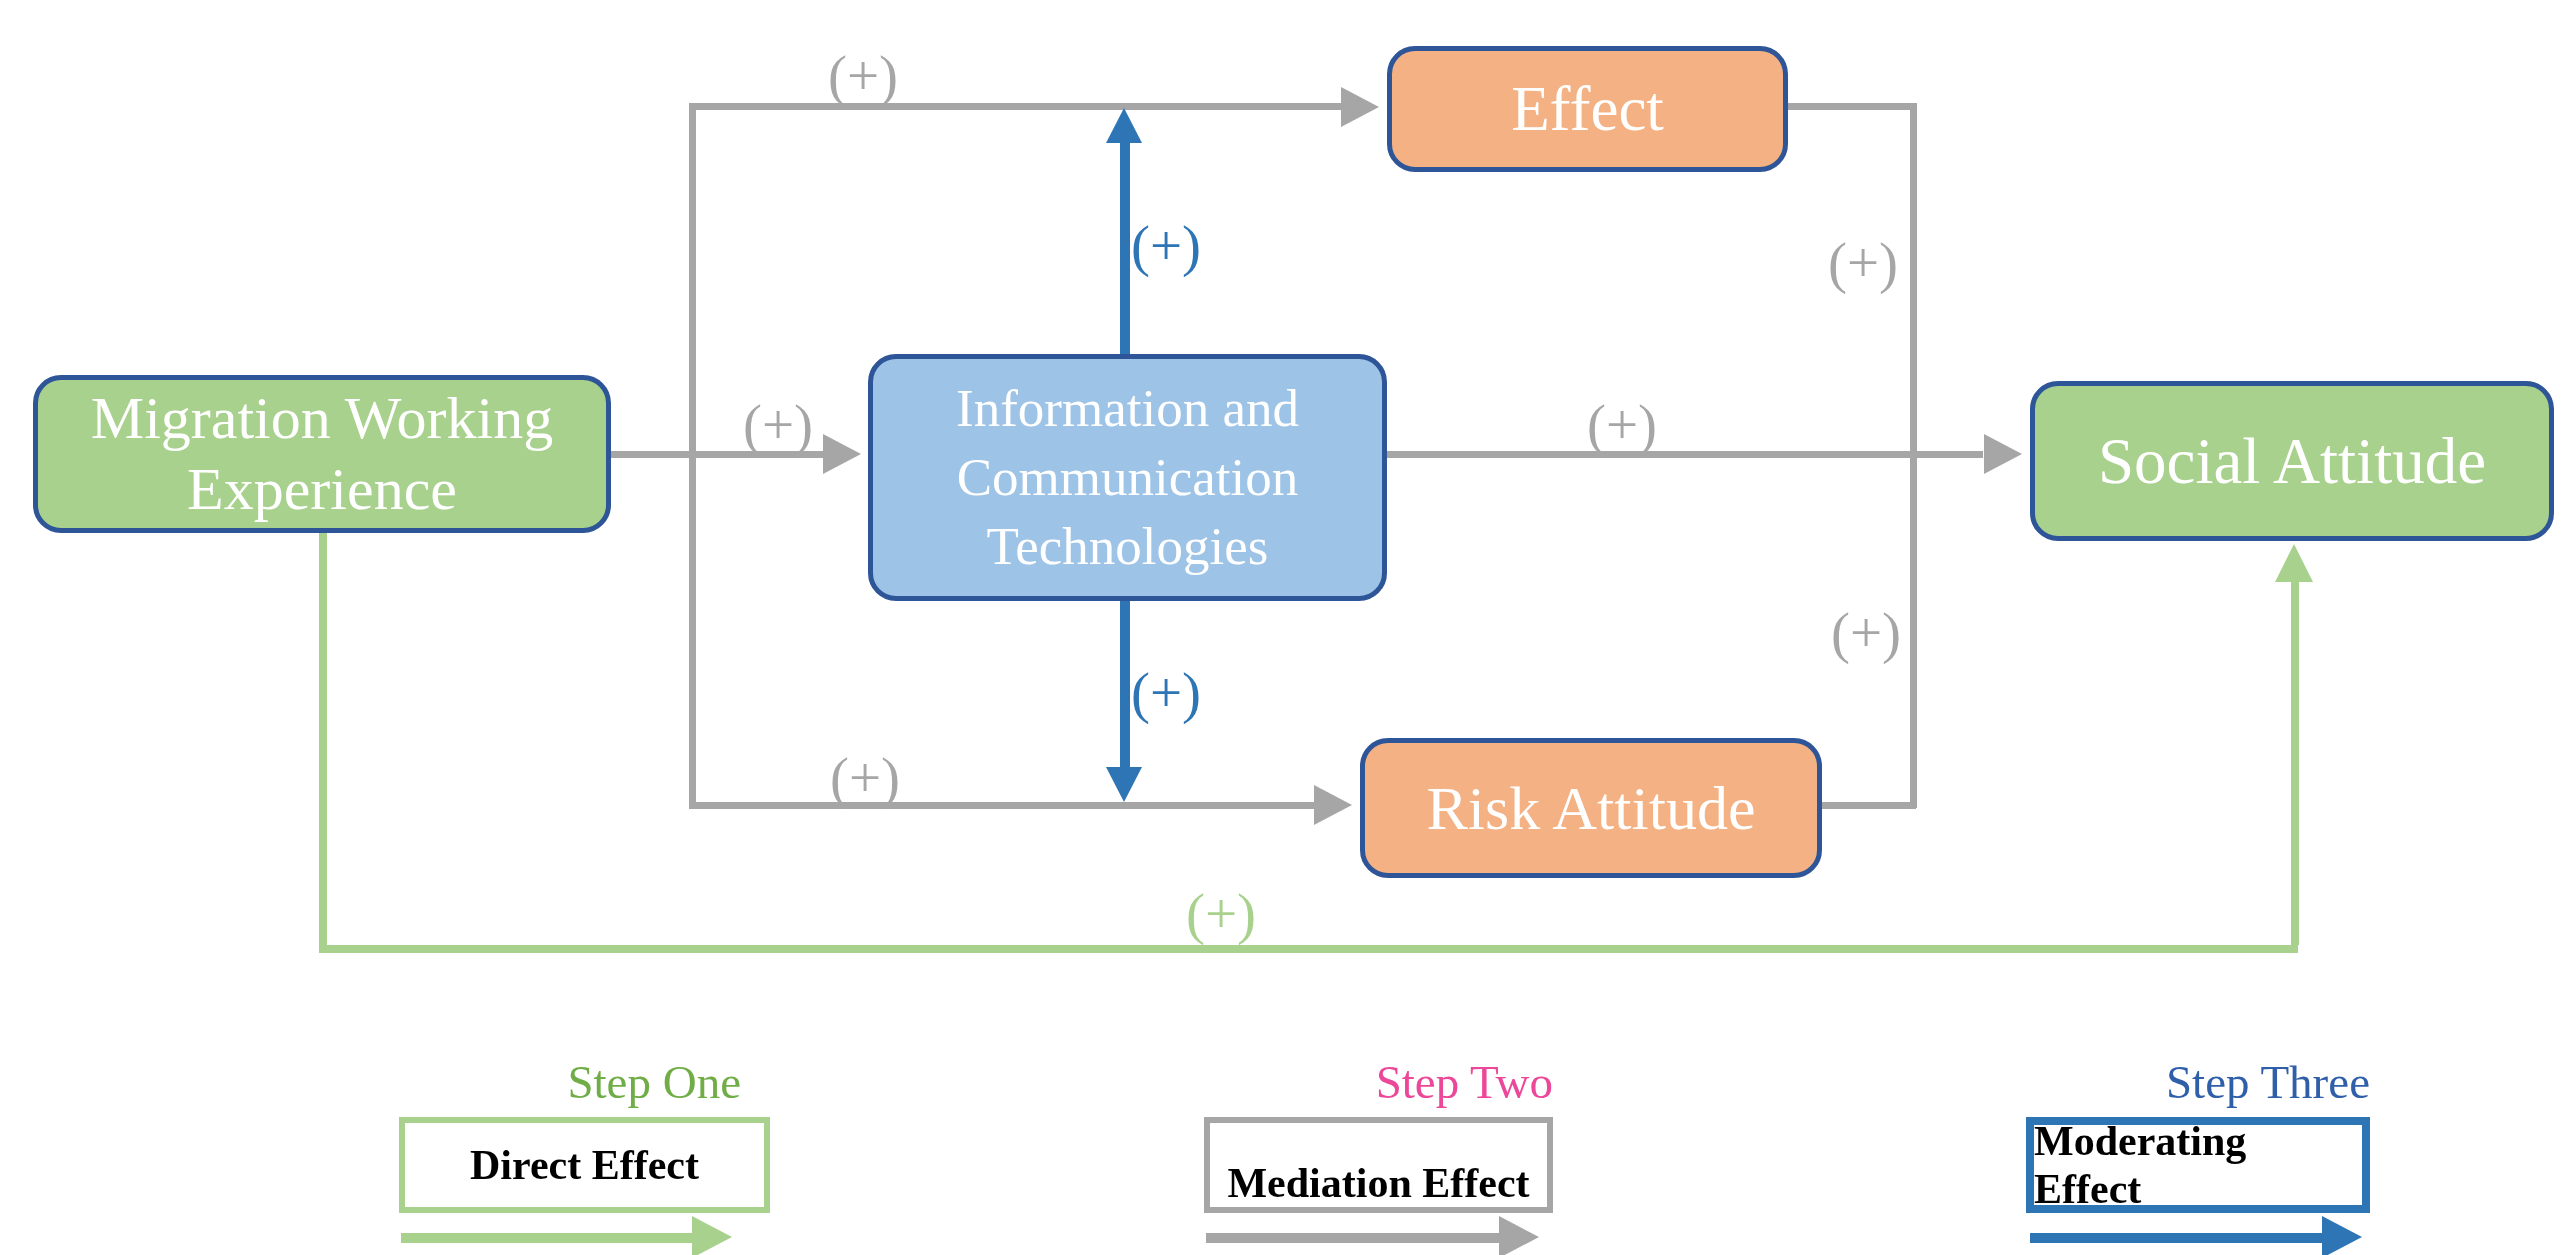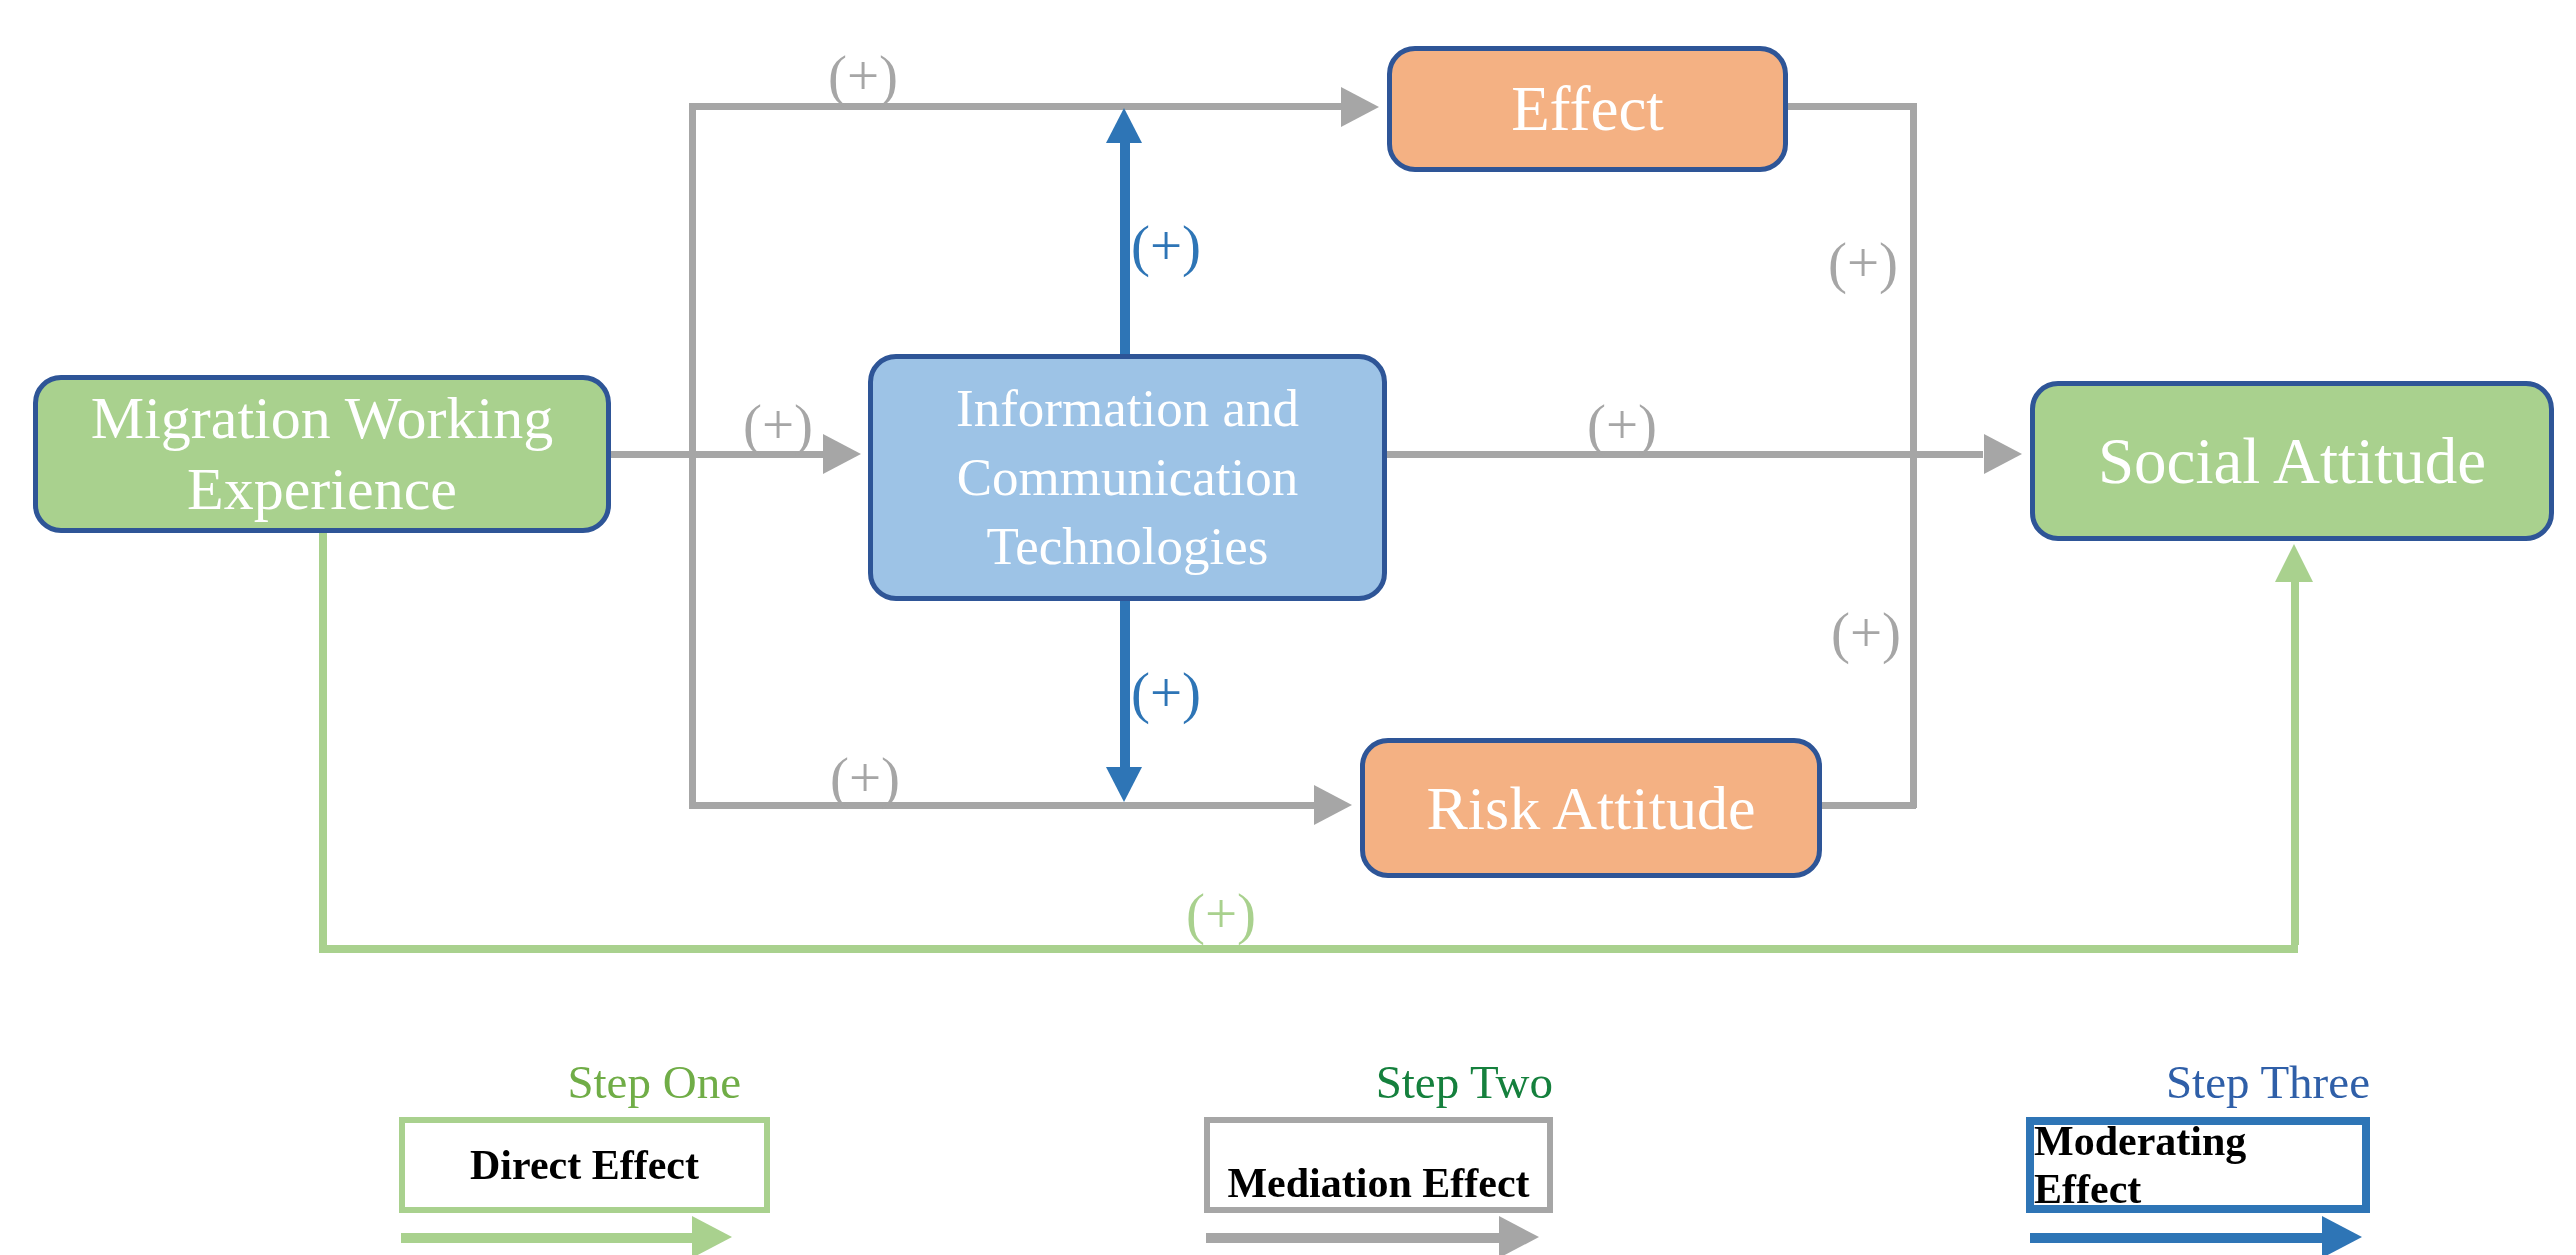--- a/index.html
+++ b/index.html
@@ -57,21 +57,21 @@
   #plus-mwe-risk{left:865px;top:777px;}
   #plus-ict-social{left:1622px;top:424px;}
   #plus-income-social{left:1863px;top:262px;}
   #plus-risk-social{left:1866px;top:632px;}
   #plus-mod-top{left:1166px;top:245px;}
   #plus-mod-bottom{left:1166px;top:692px;}
   #plus-direct{left:1221px;top:913px;}
   
   .legend-title{position:absolute;top:1055px;text-align:right;font-size:47px;}
   #lg1-title{left:399px;width:342px;color:#70AD47;}
-  #lg2-title{left:1204px;width:349px;color:#15803d;}
+  #lg2-title{left:1204px;width:349px;color:#ec4899;}
   #lg3-title{left:2026px;width:344px;color:#2F5FA8;}
   .legend-box{
     position:absolute;top:1117px;height:96px;box-sizing:border-box;background:#ffffff;
     display:flex;align-items:center;justify-content:center;font-size:42px;font-weight:700;color:#000000;
   }
   #lg1-box{left:399px;width:371px;border:6.7px solid #A9D18E;}
   #lg2-box{left:1204px;width:349px;border:6.7px solid #A6A6A6;align-items:flex-end;}
   #lg3-box{left:2026px;width:344px;border:8.3px solid #2E75B6;}
   .legend-line{position:absolute;top:1233px;height:10px;}
   #lg1-line{left:401px;width:291px;}

